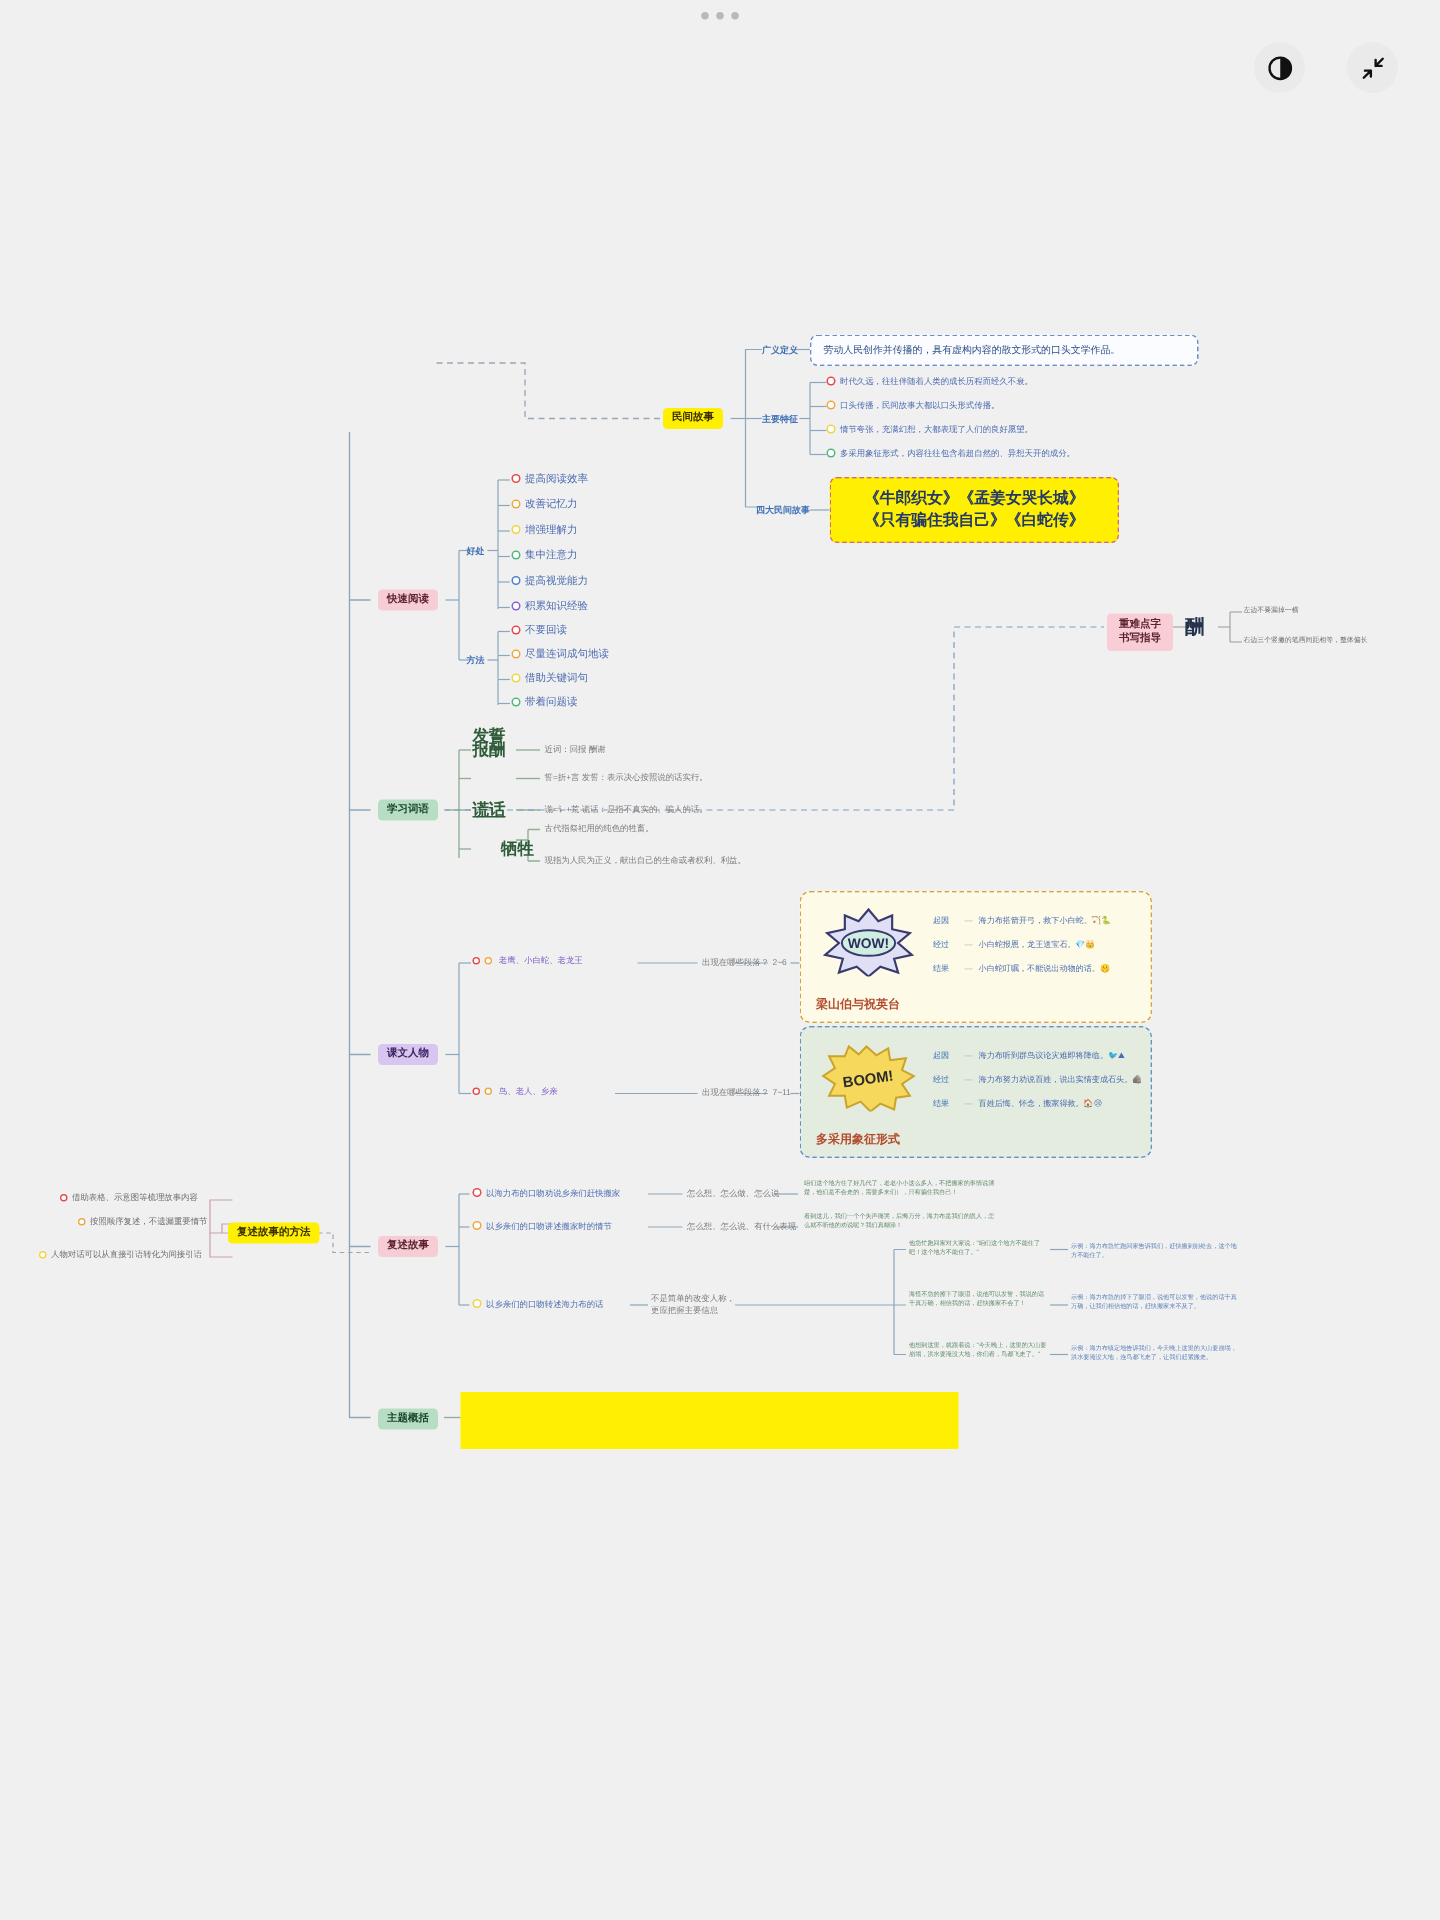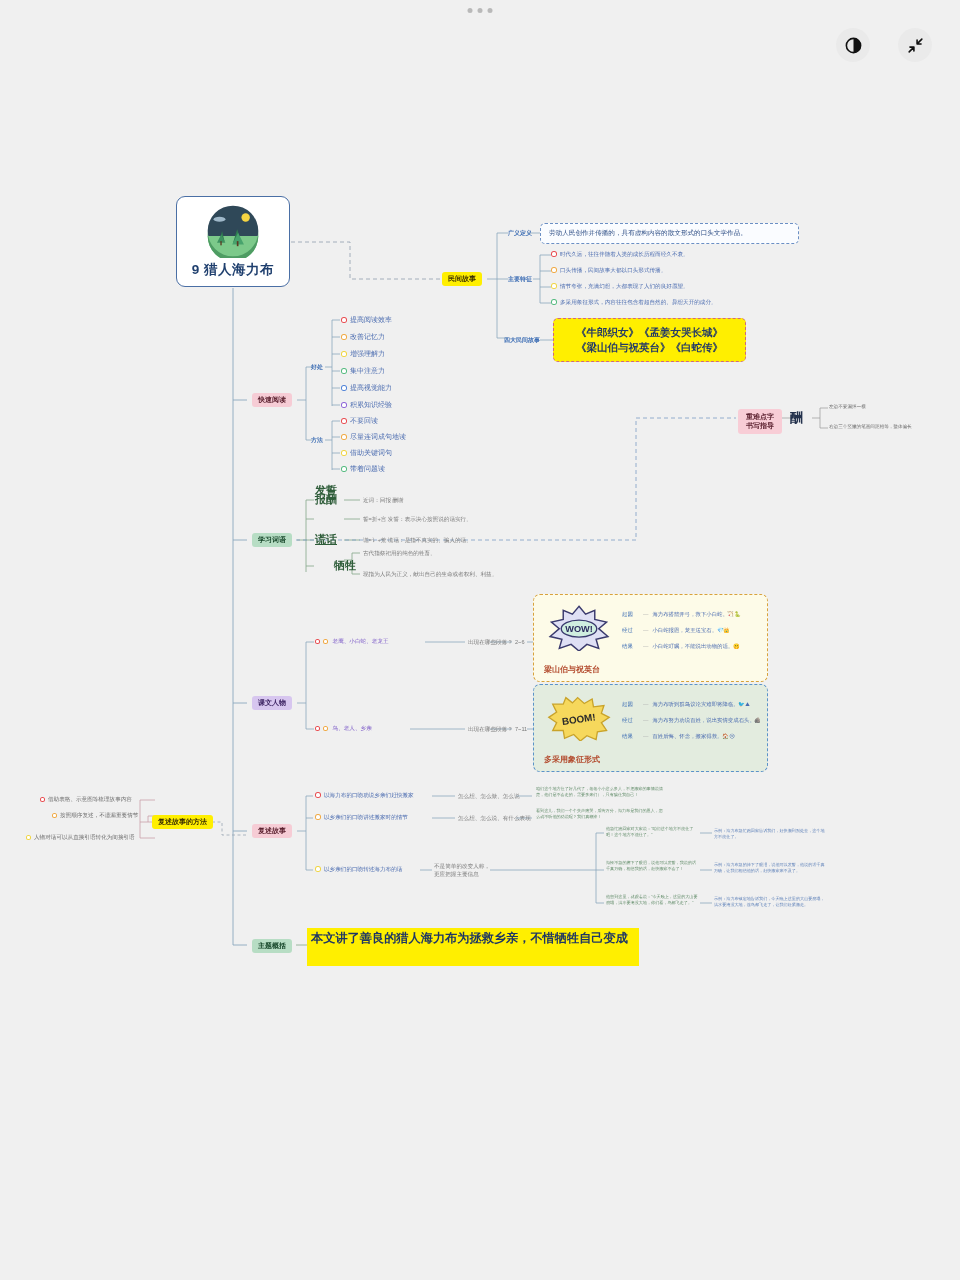--- a/index.html
+++ b/index.html
@@ -241,36 +241,20 @@
 
     <g fill="none" stroke="#7b9dc4" stroke-width="0.8" stroke-dasharray="4 3">
       <path d="M296 540 L636 540 L636 418 L736 418"></path>
     </g>
     <g fill="none" stroke="#9a9a9a" stroke-width="0.7">
       <path d="M782 418 L792 418"></path>
       <path d="M812 418 L820 418 M820 408 L820 428 M820 408 L828 408 M820 428 L828 428"></path>
     </g>
   </svg>
 
-  <div class="node root">
-    <svg class="pic" viewBox="0 0 64 64">
-      <circle cx="32" cy="32" r="30" fill="#2f4858"></circle>
-      <path d="M2 38 A30 30 0 0 0 62 38 Z" fill="#7cc98a"></path>
-      <path d="M2 32 A30 30 0 0 0 62 32 L62 38 A30 30 0 0 1 2 38 Z" fill="#4e9c63"></path>
-      <circle cx="47" cy="16" r="5" fill="#f5d442"></circle>
-      <ellipse cx="16" cy="18" rx="7" ry="3" fill="#9fb8c9"></ellipse>
-      <path d="M22 44 L16 44 L19 32 Z" fill="#2f7d4f"></path>
-      <path d="M23 46 L13 46 L18 36 Z" fill="#3d9160"></path>
-      <path d="M42 46 L32 46 L37 30 Z" fill="#2f7d4f"></path>
-      <path d="M45 48 L31 48 L38 34 Z" fill="#48a36d"></path>
-      <rect x="36.5" y="44" width="2" height="6" fill="#5b3a22"></rect>
-      <rect x="17" y="44" width="1.6" height="5" fill="#5b3a22"></rect>
-    </svg>
-    <div class="title">9 猎人海力布</div>
-  </div>
 
   <div class="tag yellow" style="left:442px; top:272px;">民间故事</div>
 
   <div class="sub b" style="left:508px; top:229px;">广义定义</div>
   <div class="callout" style="left:540px; top:223px; width:259px;">劳动人民创作并传播的，具有虚构内容的散文形式的口头文学作品。</div>
 
   <div class="sub b" style="left:508px; top:275px;">主要特征</div>
   <div class="leaf" style="left:551px; top:251px;">
     <span class="bullet" style="background:#e8464a"></span><span>时代久远，往往伴随着人类的成长历程而经久不衰。</span>
   </div>
@@ -280,21 +264,21 @@
   <div class="leaf" style="left:551px; top:283px;">
     <span class="bullet" style="background:#f0d43c"></span><span>情节夸张，充满幻想，大都表现了人们的良好愿望。</span>
   </div>
   <div class="leaf" style="left:551px; top:299px;">
     <span class="bullet" style="background:#4db87a"></span><span>多采用象征形式，内容往往包含着超自然的、异想天开的成分。</span>
   </div>
 
   <div class="sub b" style="left:504px; top:336px;">四大民间故事</div>
   <div class="box-four">
     <div>《牛郎织女》《孟姜女哭长城》</div>
-    <div>《梁山伯与祝英台》《白蛇传》</div>
+    <div>《只有骗住我自己》《白蛇传》</div>
   </div>
 
   <div class="tag pink" style="left:252px; top:393px;">快速阅读</div>
   <div class="sub b" style="left:311px; top:363px;">好处</div>
   <div class="sub b" style="left:311px; top:436px;">方法</div>
 
   <div class="leaf big" style="left:341px; top:316px;"><span class="bullet" style="background:#e8464a"></span><span>提高阅读效率</span></div>
   <div class="leaf big" style="left:341px; top:333px;"><span class="bullet" style="background:#f0a63c"></span><span>改善记忆力</span></div>
   <div class="leaf big" style="left:341px; top:350px;"><span class="bullet" style="background:#f0d43c"></span><span>增强理解力</span></div>
   <div class="leaf big" style="left:341px; top:367px;"><span class="bullet" style="background:#4db87a"></span><span>集中注意力</span></div>
@@ -416,16 +400,15 @@
   <div class="microcol blue" style="left:714px; top:896px; width:112px;">示例：海力布镇定地告诉我们，今天晚上这里的大山要崩塌，洪水要淹没大地，连鸟都飞走了，让我们赶紧搬走。</div>
 
   <div class="tag pink2" style="left:738px; top:409px; width:44px; white-space:pre-line; line-height:1.35;">重难点字
 书写指导</div>
   <div class="writing" style="left:790px; top:409px;">酬</div>
   <div class="writing-note" style="left:829px; top:404px;">左边不要漏掉一横</div>
   <div class="writing-note" style="left:829px; top:424px;">右边三个竖撇的笔画间距相等，整体偏长</div>
 
   <div class="tag green" style="left:252px; top:939px;">主题概括</div>
   <div class="summary">
-    <div>本文讲了善良的猎人海力布为拯救乡亲，不惜牺牲自己变成</div>
   </div>
 
 </div>
 
 </body></html>

